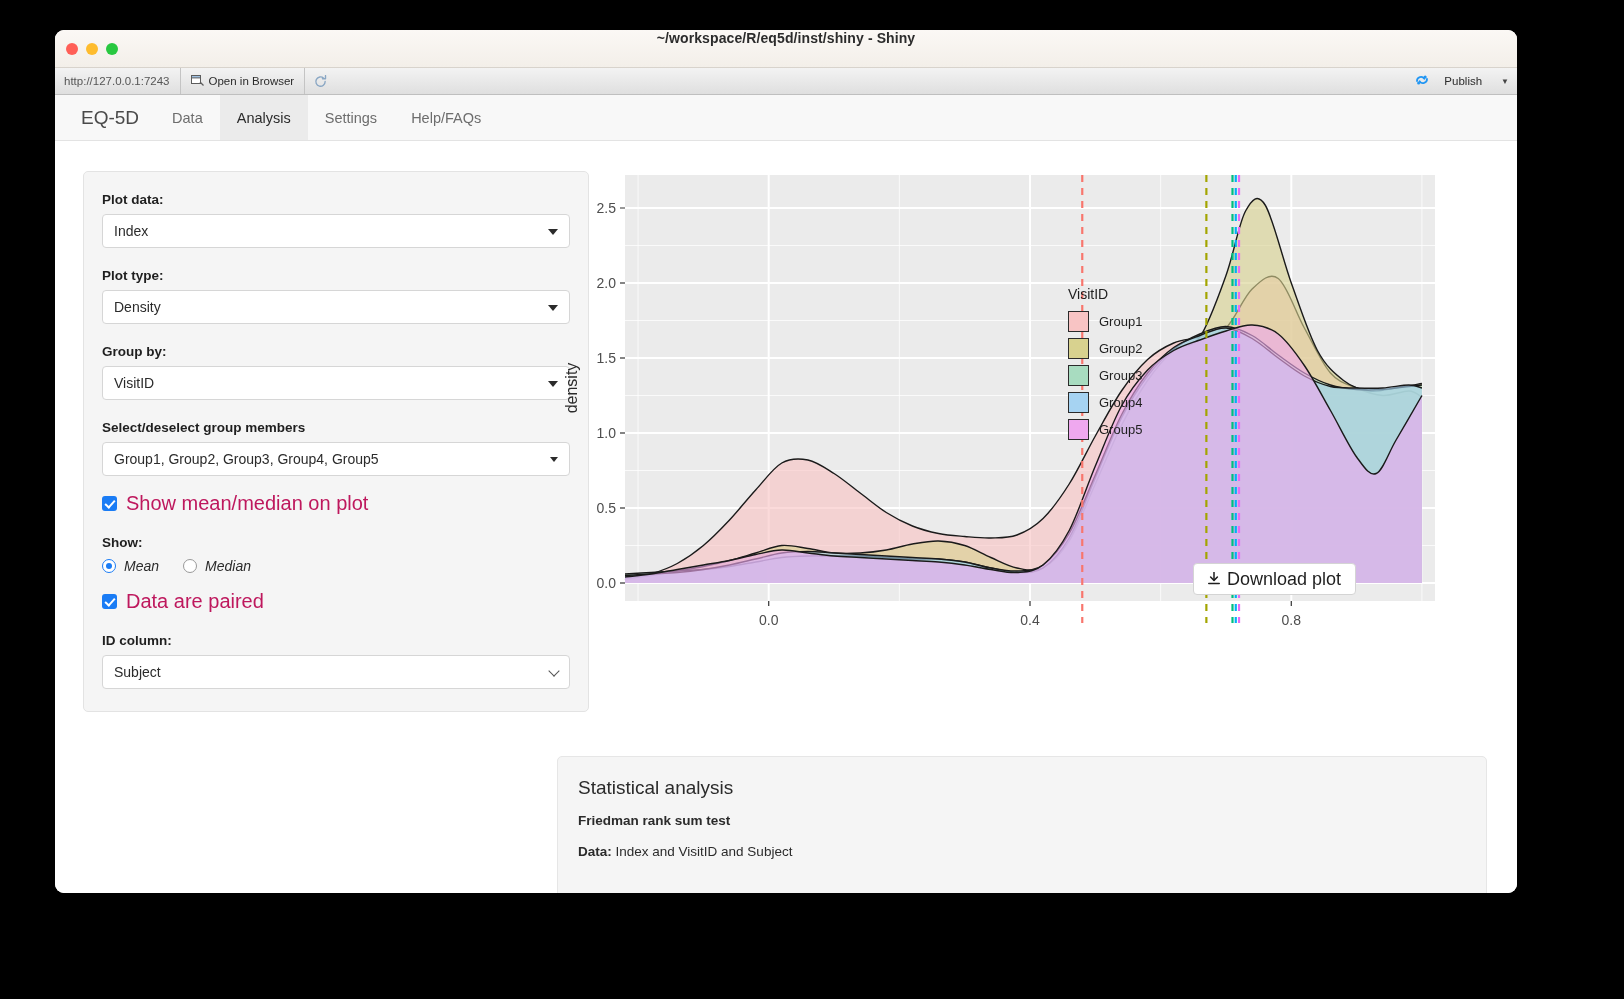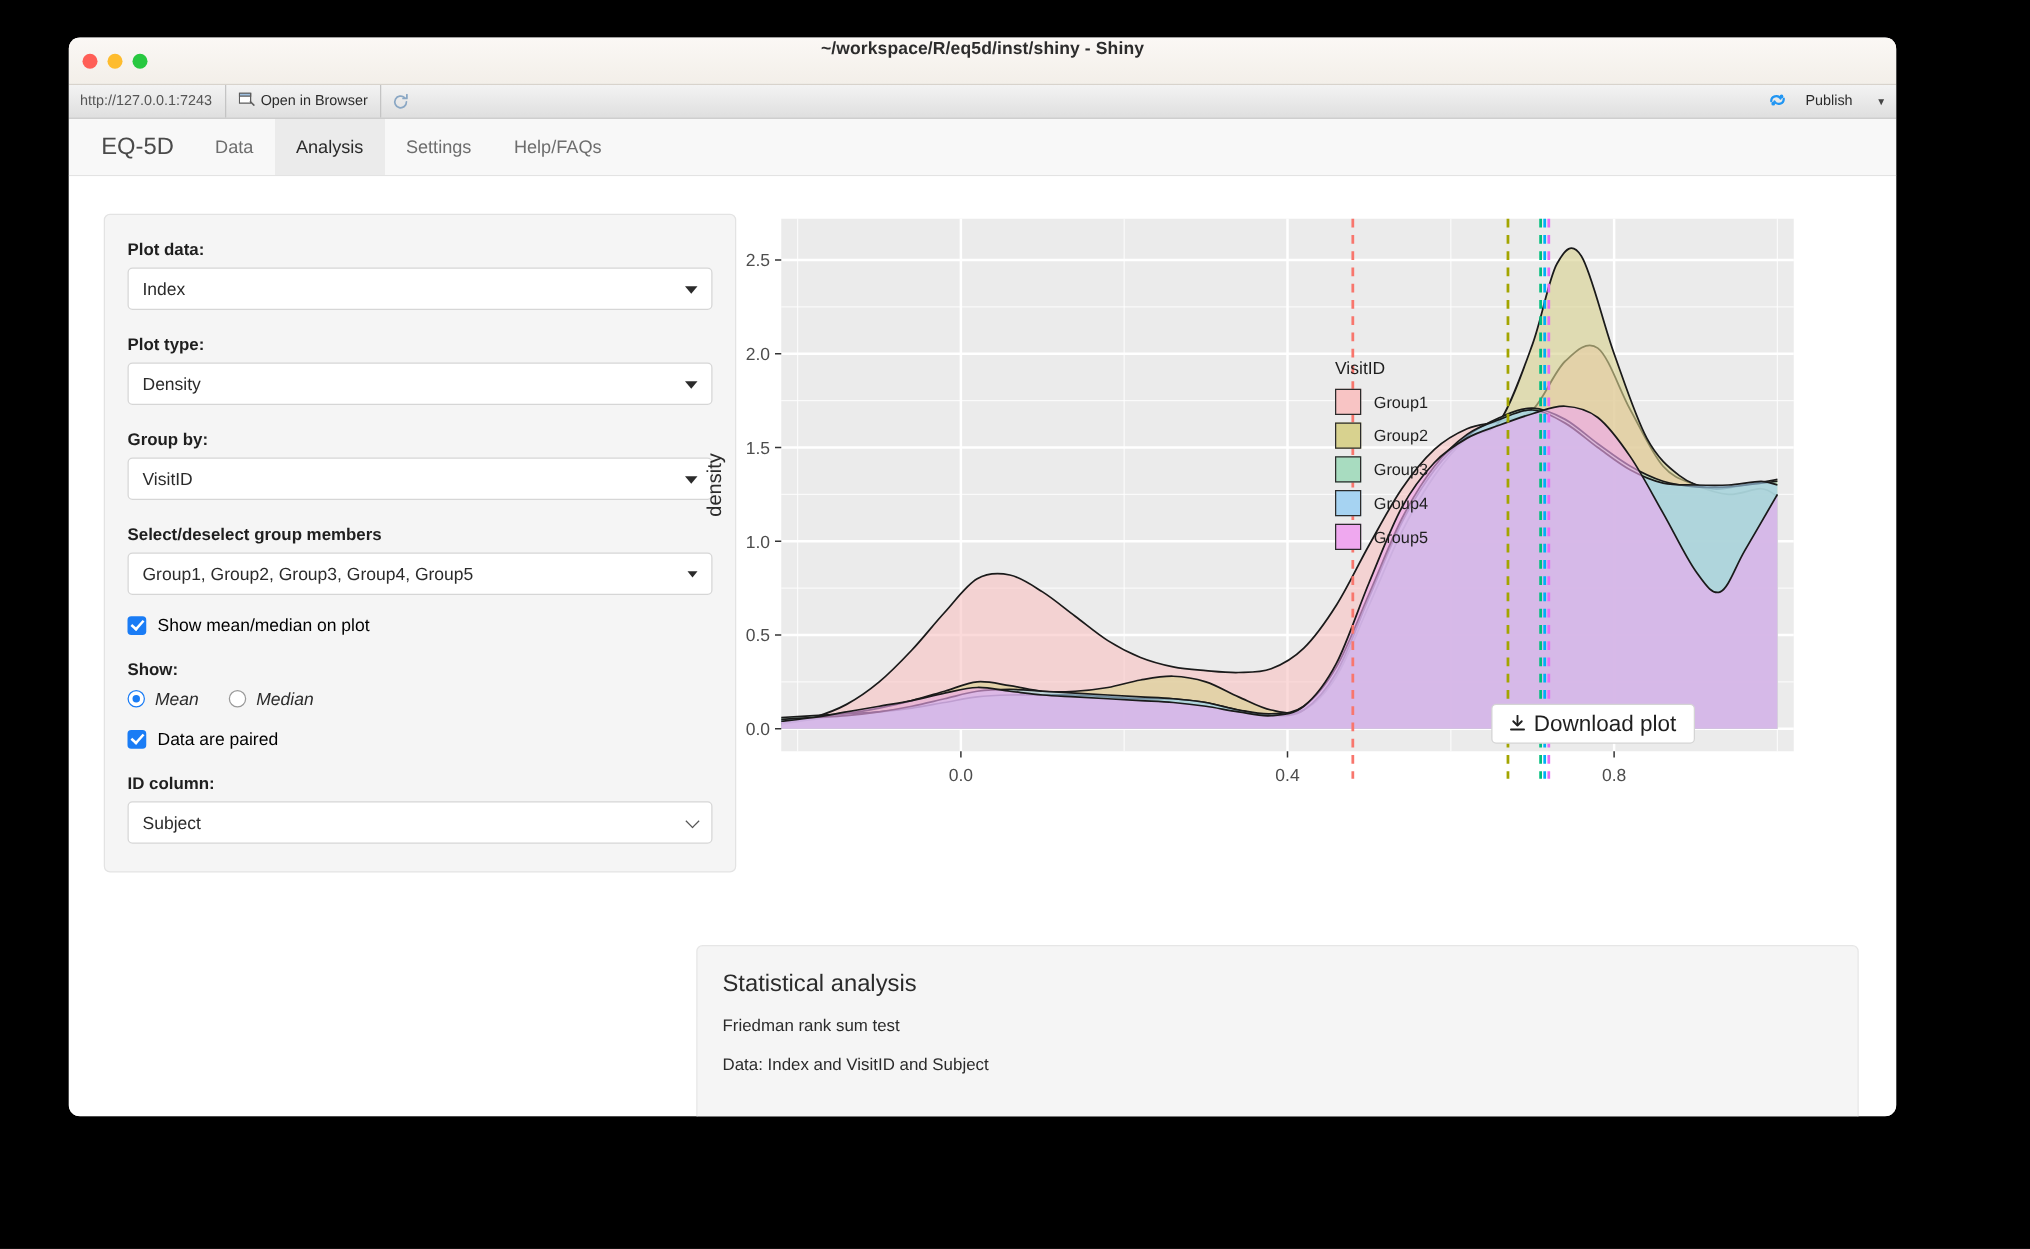--- a/index.html
+++ b/index.html
@@ -157,21 +157,21 @@
     background: #1a7cf5; position: relative; flex: none;
   }
   .checkbox::after {
     content: ""; position: absolute;
     left: 4.5px; top: 1.5px;
     width: 4px; height: 8px;
     border-right: 2px solid #fff;
     border-bottom: 2px solid #fff;
     transform: rotate(42deg);
   }
-  .check-label { font-size: 14px; color: #000000; }
+  .check-label { font-size: 20px; color: #be185d; }
   .radio-row { display: flex; align-items: center; gap: 8px; margin-top: 8px; }
   .radio {
     width: 14px; height: 14px; border-radius: 50%;
     border: 1.3px solid #999; background: #fff;
     position: relative; flex: none;
   }
   .radio.checked { border-color: #1a7cf5; }
   .radio.checked::after {
     content: ""; position: absolute;
     left: 3px; top: 3px; width: 6px; height: 6px;
@@ -219,21 +219,21 @@
     position: absolute;
     left: 502px; top: 615px;
     width: 930px;
     background: #f5f5f5;
     border: 1px solid #e6e6e6;
     border-radius: 5px;
     padding: 20px 20px 22px 20px;
   }
   #stats-title { font-size: 19px; color: #2b2b2b; margin: 0 0 14px 0; }
   .stats-line { font-size: 13.5px; color: #2b2b2b; margin: 0 0 16px 0; }
-  .stats-line b { font-weight: normal; }
+  .stats-line b { font-weight: bold; }
 </style>
 </head>
 <body>
 
 <div id="window">
 
   <div id="titlebar">
     <div class="traffic">
       <div class="dot red"></div>
       <div class="dot yellow"></div>

